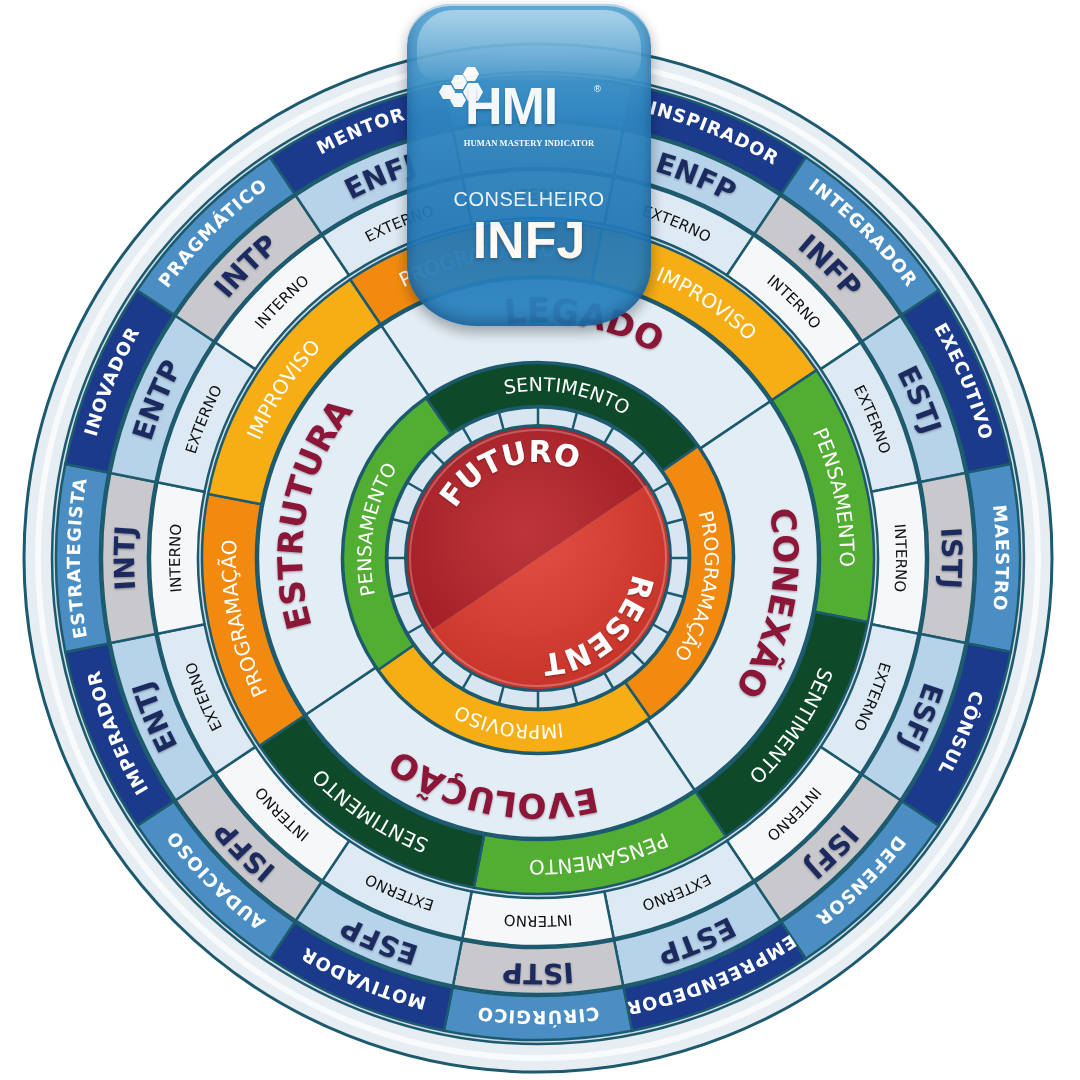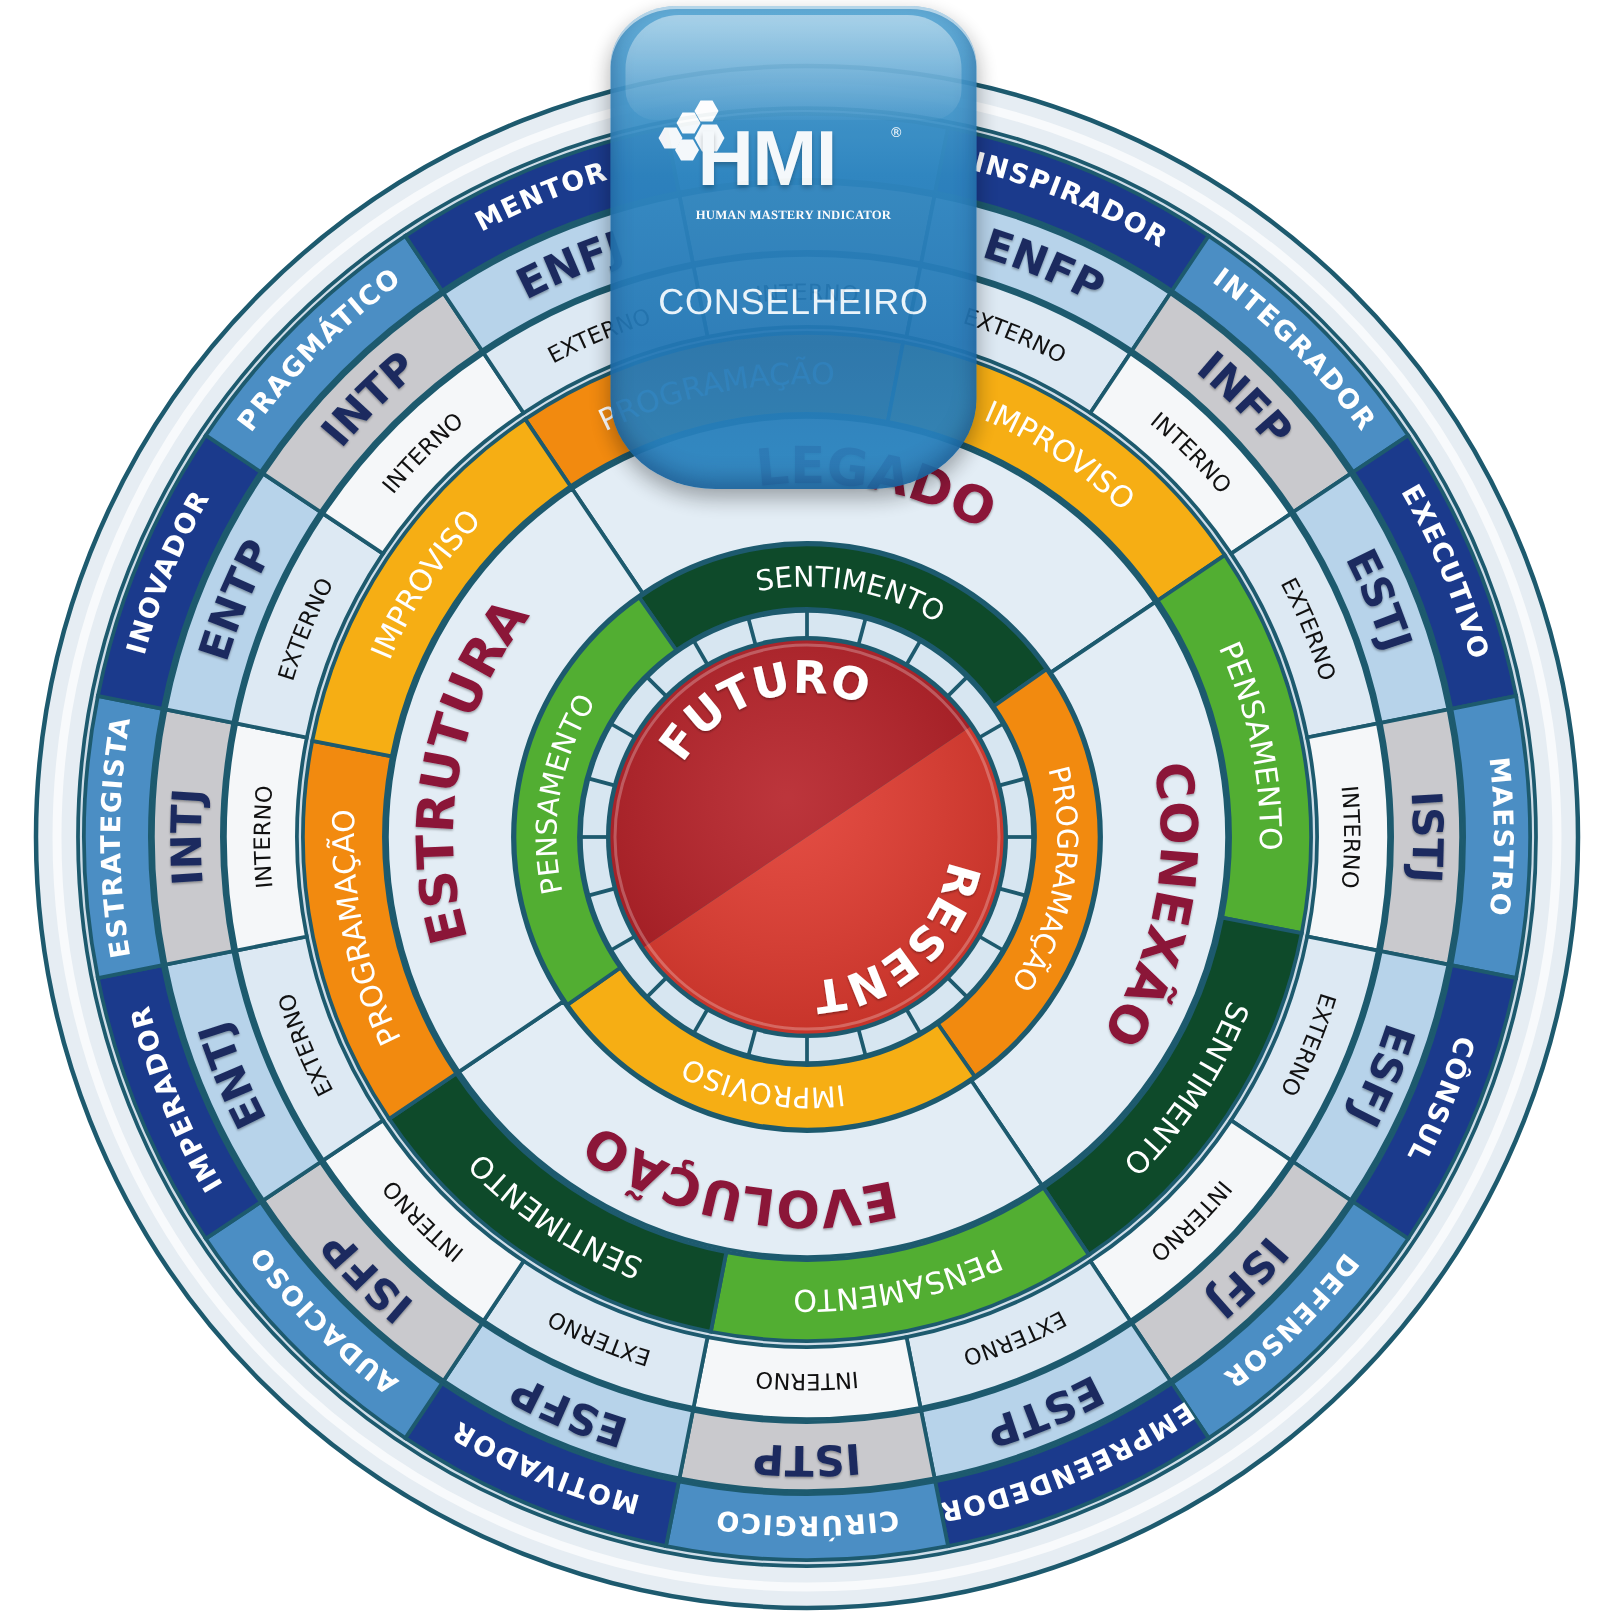--- a/index.html
+++ b/index.html
@@ -10,21 +10,21 @@
     background:linear-gradient(180deg,#5aa9d6 0%,#2f86c0 35%,#2377b5 70%,#2a85c0 100%);
     box-shadow:0 6px 14px rgba(0,0,0,0.35), inset 0 2px 0 rgba(255,255,255,0.55), inset 0 -6px 14px rgba(0,40,90,0.45);
     opacity:0.94; text-align:center; color:#fff;}
   .badge .gloss{position:absolute;left:10px;right:10px;top:6px;height:70px;border-radius:36px 36px 20px 20px;
     background:linear-gradient(180deg,rgba(255,255,255,0.45),rgba(255,255,255,0.04));}
   .badge .logo{position:absolute;left:0;right:0;top:62px;height:80px;}
   .badge .hex{position:absolute;left:30px;top:0;width:50px;height:46px;}
   .badge .hmi{position:absolute;left:58px;top:14px;font-family:"Liberation Sans",sans-serif;font-weight:bold;font-size:52px;letter-spacing:-1px;line-height:52px;color:#fff;text-shadow:0 2px 3px rgba(0,0,0,0.25);}
   .badge .reg{position:absolute;left:186px;top:18px;font-size:9px;color:#fff;}
   .badge .tag{position:absolute;left:0;right:0;top:72px;font-family:Liberation Serif, serif;font-weight:bold;font-size:8.5px;color:#fff;letter-spacing:0.1px;}
-  .badge .role{position:absolute;left:0;right:0;top:184px;font-family:"Liberation Sans",sans-serif;font-size:24px;letter-spacing:0.5px;color:#eaf4fb;}
+  .badge .role{position:absolute;left:0;right:0;top:184px;font-family:"Liberation Sans",sans-serif;font-size:20px;letter-spacing:0.5px;color:#eaf4fb;}
   .badge .type{position:absolute;left:0;right:0;top:206px;font-family:"Liberation Sans",sans-serif;font-weight:bold;font-size:52px;color:#ffffff;text-shadow:0 2px 4px rgba(0,0,0,0.25);}
 </style>
 </head>
 <body>
 
 <svg id="wheel" viewBox="0 0 1080 1080" xmlns="http://www.w3.org/2000/svg">
   <defs>
     <radialGradient id="coreShade" cx="45%" cy="40%" r="60%">
       <stop offset="0%" stop-color="#ffffff" stop-opacity="0.10"></stop>
       <stop offset="100%" stop-color="#000000" stop-opacity="0.12"></stop>
@@ -288,13 +288,14 @@
       <polygon points="18,9 26,9 30,16 26,23 18,23 14,16" fill="#fff"></polygon>
       <polygon points="31,17 41,17 46,26 41,35 31,35 26,26" fill="#fff"></polygon>
       <polygon points="6,19 14,19 18,26 14,33 6,33 2,26" fill="#fff"></polygon>
       <polygon points="17,27 25,27 29,34 25,41 17,41 13,34" fill="#fff"></polygon>
     </svg>
     <div class="hmi">HMI</div>
     <div class="reg">®</div>
     <div class="tag">HUMAN MASTERY INDICATOR</div>
   </div>
   <div class="role">CONSELHEIRO</div>
+  <div class="type">INFJ</div>
 </div>
 
 </body></html>

